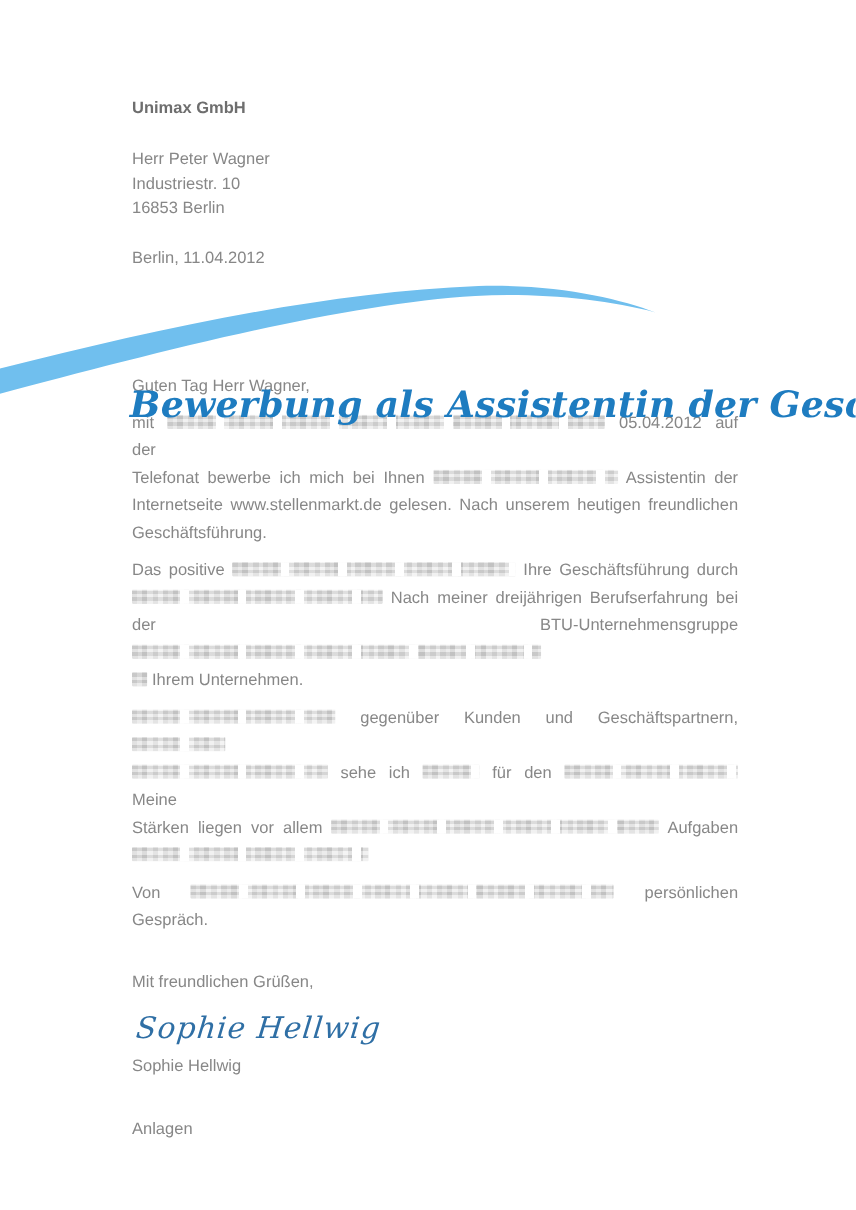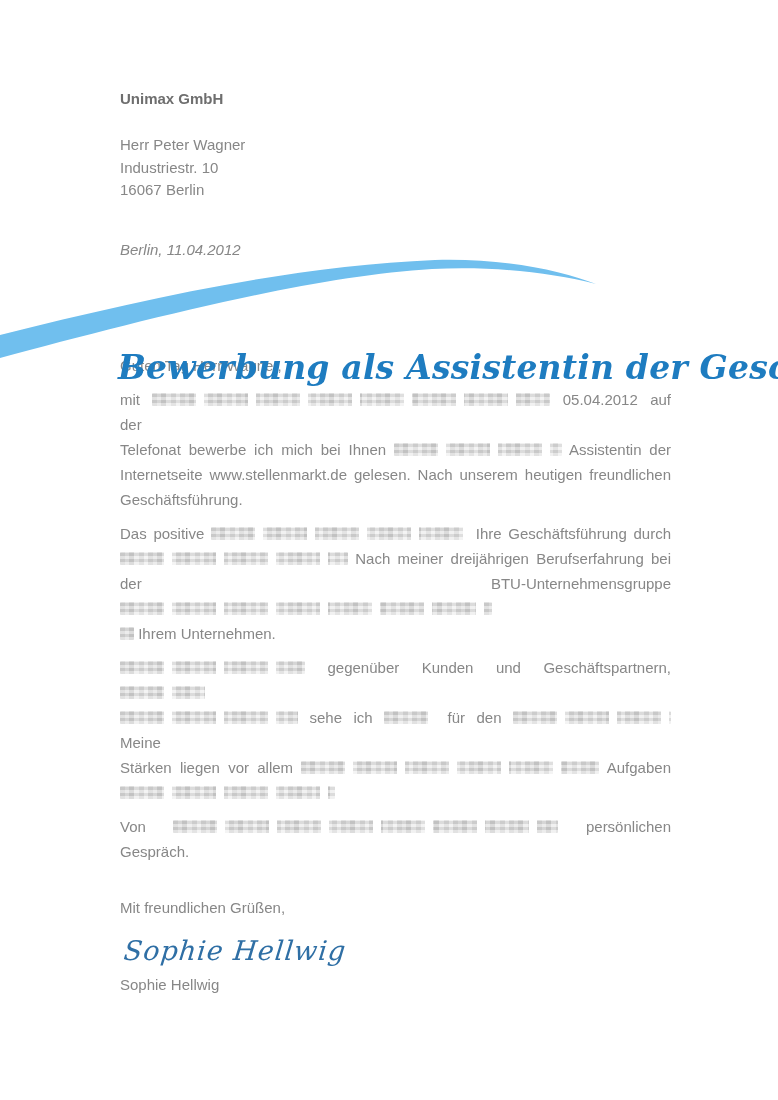--- a/index.html
+++ b/index.html
@@ -25,21 +25,21 @@
   .content { padding-left: 120px; padding-right: 107px; }
 
   
   .company {
     margin-top: 88px;
     font-weight: bold;
     color: var(--company-gray);
     line-height: 22px;
   }
   .recipient { margin-top: 24px; line-height: 22.5px; }
-  .dateline { margin-top: 37px; line-height: 22px; font-style: italic; }
+  .dateline { margin-top: 22px; line-height: 22px; }
 
   
   .swoosh {
     position: absolute;
     left: 0; top: 250px;
     width: 778px; height: 120px;
     pointer-events: none;
   }
   .swoosh path { fill: var(--swoosh-blue); }
 
@@ -104,21 +104,21 @@
   </svg>
 
   <div class="title">Bewerbung als Assistentin der Geschäftsführung</div>
 
   <div class="content">
     <div class="company">Unimax GmbH</div>
 
     <div class="recipient">
       <div>Herr Peter Wagner</div>
       <div>Industriestr. 10</div>
-      <div>16067 Berlin</div>
+      <div>16853 Berlin</div>
     </div>
 
     <div class="dateline">Berlin, 11.04.2012</div>
 
     <div class="salutation">Guten Tag Herr Wagner,</div>
 
     <div>
         <div class="para">
           <div class="line">mit <span class="redact" style="width: 398px;"></span> 05.04.2012 auf der</div>
           <div class="line">Telefonat bewerbe ich mich bei Ihnen <span class="redact" style="width: 168px;"></span> Assistentin der</div>
@@ -141,15 +141,16 @@
           <div class="line last">Von <span class="redact" style="width: 385px;"></span> persönlichen Gespräch.</div>
         </div>
       </div>
 
     <div class="closing">Mit freundlichen Grüßen,</div>
 
     <div class="sig-script">Sophie Hellwig</div>
     <div class="sig-name">Sophie Hellwig</div>
 
     <div class="enclosures">
+      <div>Anlagen</div>
     </div>
   </div>
 </div>
 
 </body></html>

